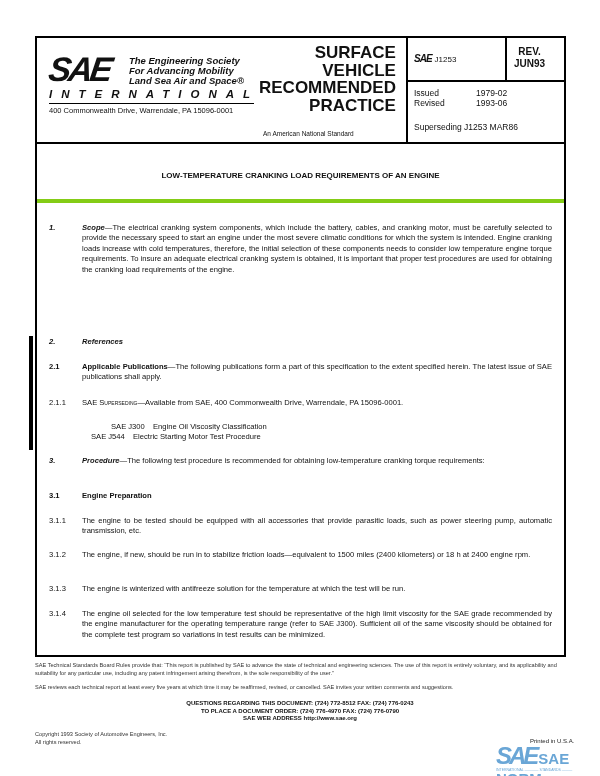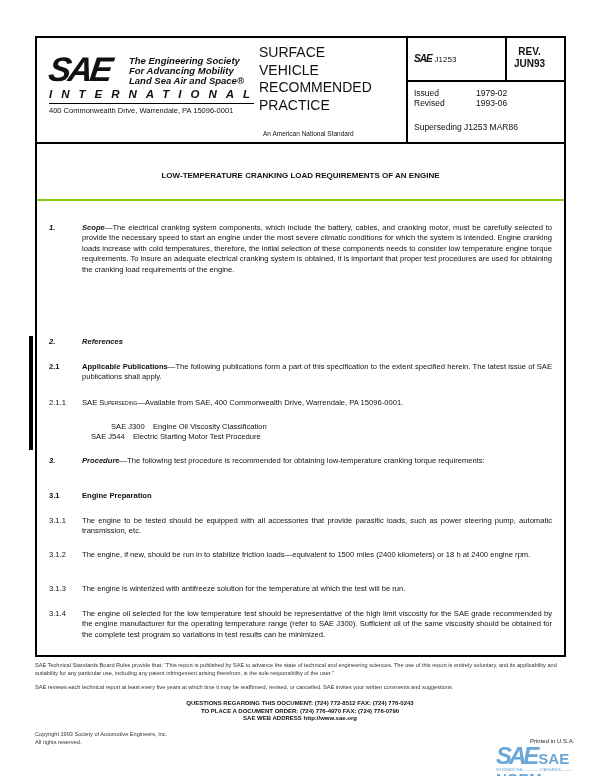--- a/index.html
+++ b/index.html
@@ -8,32 +8,32 @@
   .frame { position:absolute; left:35px; top:36px; width:527px; height:617px;
            border:2px solid #000; box-sizing:content-box; }
   .hdr { position:absolute; left:0; top:0; width:527px; height:104px; border-bottom:2px solid #000; }
   .logo-area { position:absolute; left:12px; top:12px; width:220px; }
   .sae-mark { font-weight:900; font-style:italic; font-size:34px; letter-spacing:-3px;
               line-height:30px; position:absolute; left:0; top:4px; transform:skewX(-8deg); }
   .sae-tag { position:absolute; left:60px; top:6px; font-size:9.5px; font-weight:bold; font-style:italic; line-height:10px;margin-left:20px; }
   .intl { position:absolute; left:0; top:38px; font-size:11.5px; font-weight:bold; font-style:italic; letter-spacing:9px; }
   .intl-rule { position:absolute; left:0; top:53px; width:205px; border-top:1px solid #000; }
   .addr { position:absolute; left:0; top:56px; font-size:7.5px; white-space:nowrap; }
-  .surf { position:absolute; left:222px; top:6px; font-size:14px; font-weight:normal; line-height:17.5px; }
+  .surf { position:absolute; left:222px; top:6px; font-size:17px; font-weight:bold; line-height:17.5px;text-align:right; }
   .ans { position:absolute; left:226px; top:92px; font-size:6.5px; }
   .vdiv1 { position:absolute; left:369px; top:0; height:104px; border-left:2px solid #000; }
   .vdiv2 { position:absolute; left:468px; top:0; height:42px; border-left:2px solid #000; }
   .hdiv { position:absolute; left:369px; top:42px; width:158px; border-top:2px solid #000; }
   .docnum { position:absolute; left:377px; top:15px; font-size:8px; white-space:nowrap; }
   .docnum .mini { font-weight:900; font-style:italic; font-size:10px; letter-spacing:-1px; margin-right:3px; }
   .rev { position:absolute; left:470px; top:8px; width:45px; text-align:center; font-size:10px; font-weight:bold; line-height:12px; }
   .issued { position:absolute; left:377px; top:50px; font-size:8.5px; line-height:10px; }
   .issued .k { display:inline-block; width:62px; }
   .supers { position:absolute; left:377px; top:84px; font-size:8.5px; white-space:nowrap; }
-  .titlebox { position:absolute; left:0; top:106px; width:527px; height:55px; border-bottom:2px solid #84cc16; }
+  .titlebox { position:absolute; left:0; top:106px; width:527px; height:55px; border-bottom:4px solid #84cc16; }
   .title { position:absolute; left:0; width:100%; top:27px; text-align:center; font-size:8px; font-weight:bold; }
   .body { position:absolute; left:0; top:163px; width:527px; font-size:7.6px; line-height:10.4px; }
   .sec { position:absolute; left:0; width:527px; }
   .num { position:absolute; left:12px; }
   .txt { position:absolute; left:45px; width:470px; text-align:justify; }
   .b { font-weight:bold; }
   .bi { font-weight:bold; font-style:italic; }
   .sc { font-variant:small-caps; }
   .changebar { position:absolute; left:-8px; width:4px; background:#000; }
   .foot { position:absolute; left:35px; width:531px; font-size:5.6px; line-height:7.5px; color:#333; }

